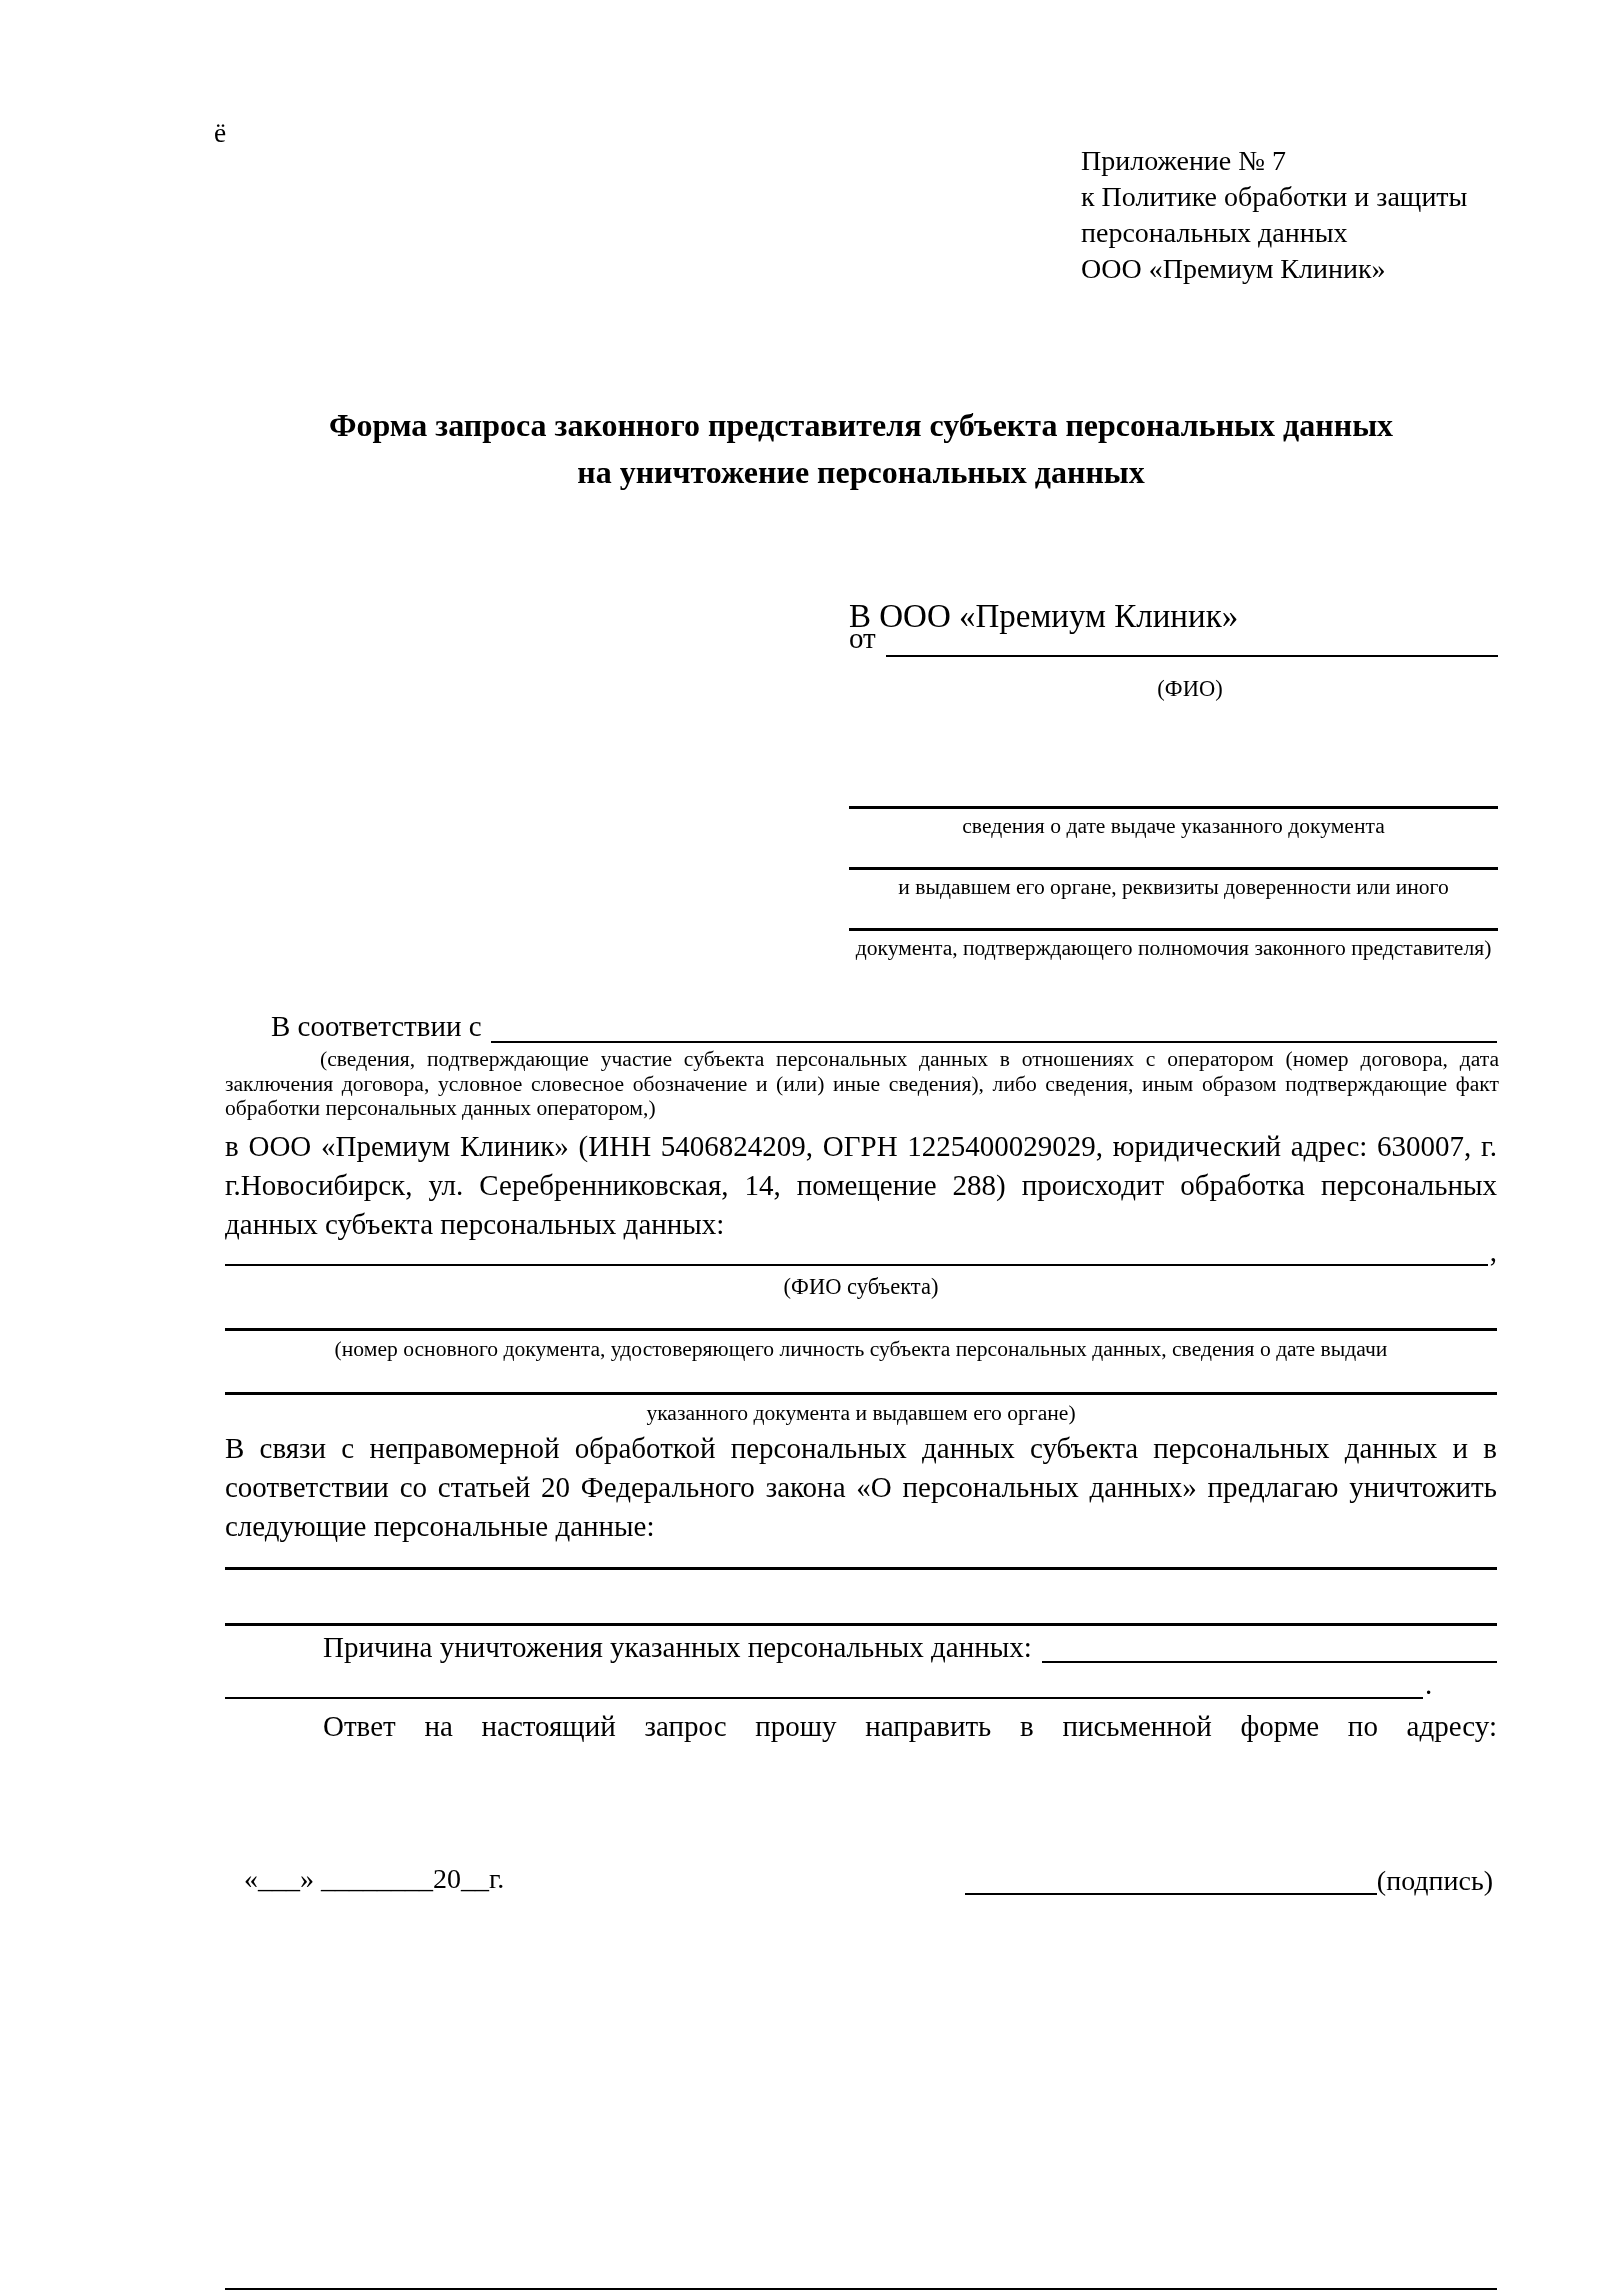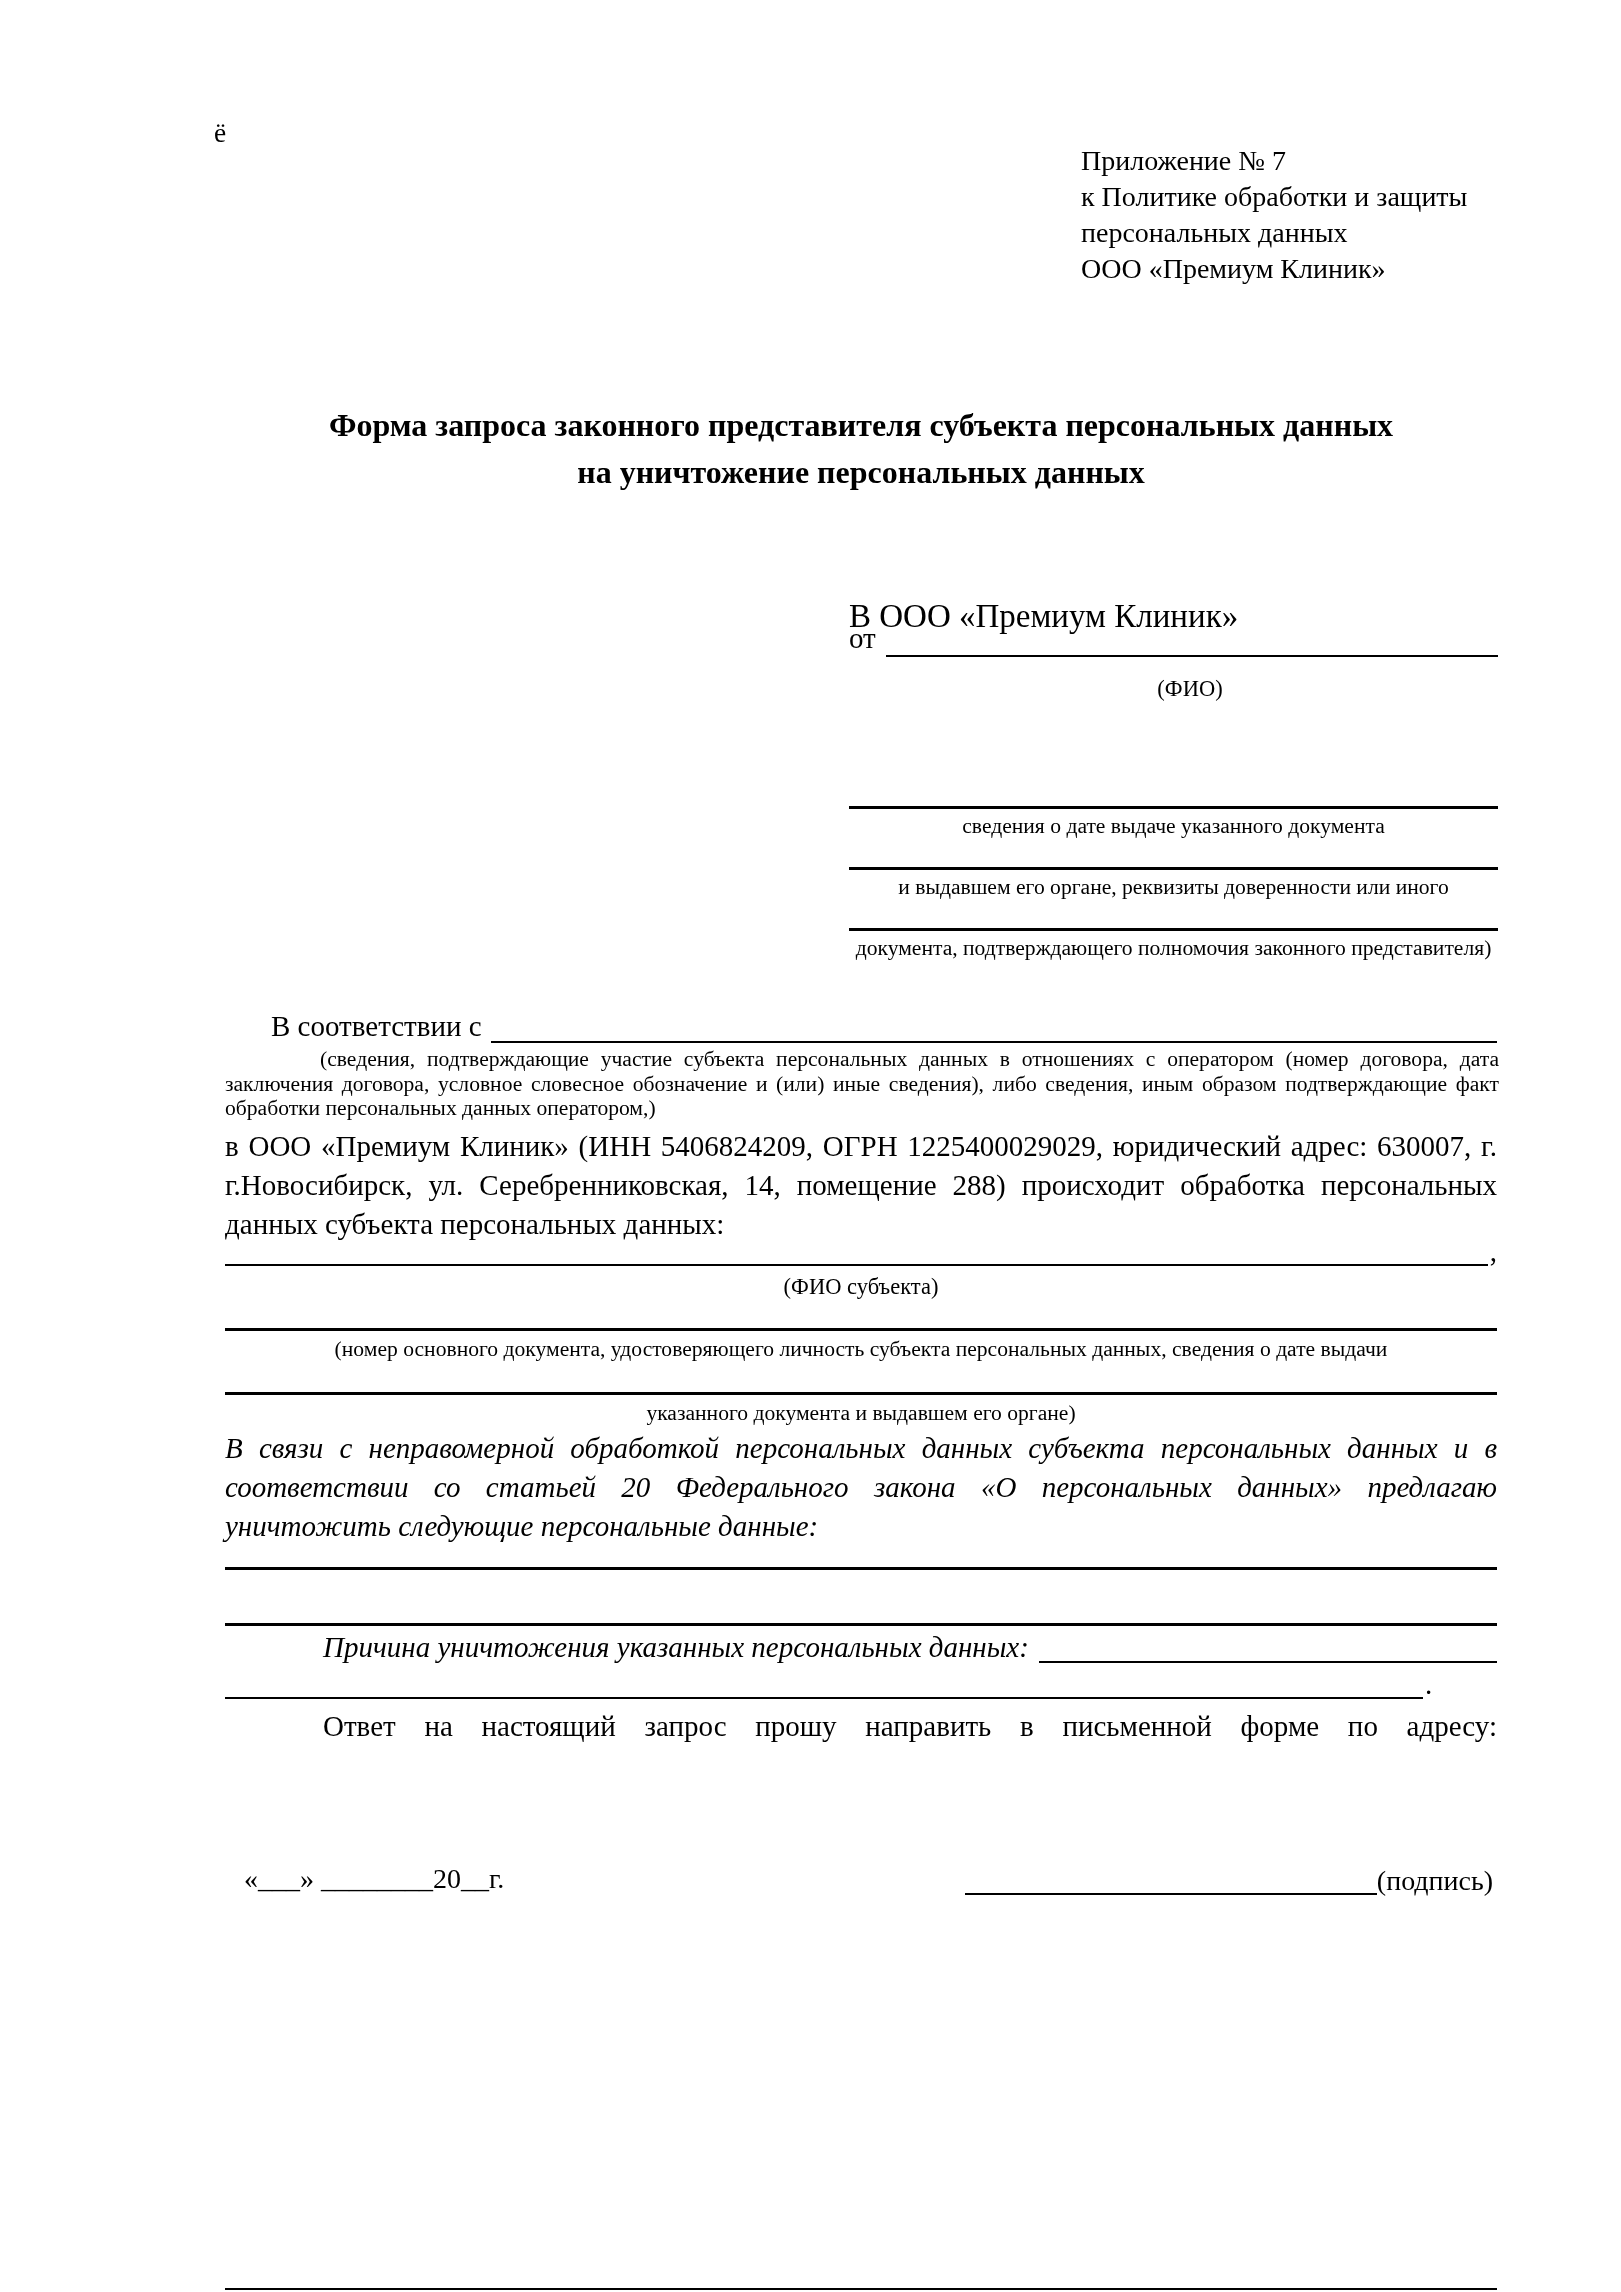--- a/index.html
+++ b/index.html
@@ -60,24 +60,24 @@
   .cap-small { font-size: 21.6px; }
   .cap1 { top: 1337px; }
   .cap2 { top: 1401px; }
 
   .hr { left: 225px; width: 1272px; height: 2.9px; background: #000; }
   .hr1 { top: 1328px; }
   .hr2 { top: 1392px; }
   .hr3 { top: 1567px; }
   .hr4 { top: 1623px; }
 
-  .unlawful-para { left: 225px; top: 1429px; width: 1272px; font-style: italic; }
+  .unlawful-para { left: 225px; top: 1429px; width: 1272px; }
 
   .reason { left: 225px; top: 1631px; width: 1272px; height: 32px; font-size: 29px; }
-  .reason .lead { margin-left: 98px; white-space: nowrap; font-style: italic; }
+  .reason .lead { margin-left: 98px; white-space: nowrap; }
   .reason .fill { margin-left: 9.8px; }
 
   .blank-period { left: 225px; top: 1668px; width: 1272px; height: 31px; font-size: 29px; }
   .blank-period .fill { flex: 0 0 1198px; }
   .blank-period .tail { align-self: flex-end; line-height: 1; padding-left: 2px; }
 
   .reply-para {
     left: 225px; top: 1707px; width: 1272px;
     text-indent: 98px; text-align-last: justify;
   }

